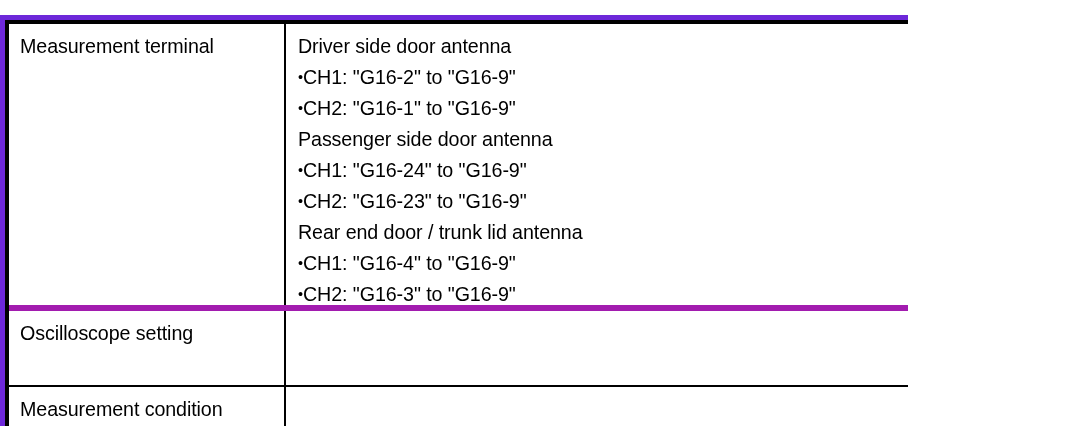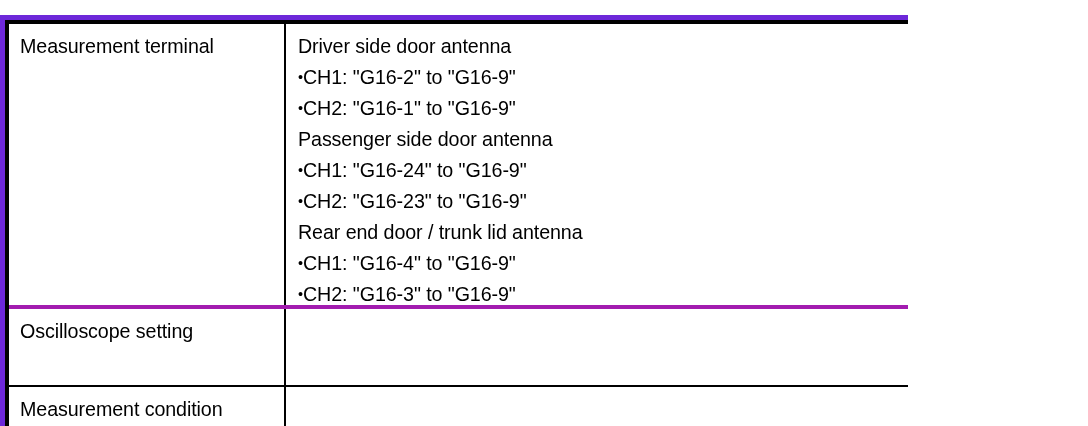--- a/index.html
+++ b/index.html
@@ -38,21 +38,21 @@
     table-layout: fixed;
   }
 
   .spec-table .row {
     display: flex;
     box-sizing: border-box;
     align-items: stretch;
   }
 
   .row-terminal   { height: 281px; }
-  .row-scope      { height: 80px;  border-top: 4px solid #a21caf; gap: 48px; }
+  .row-scope      { height: 80px;  border-top: 6px solid #a21caf; gap: 48px; }
   .row-condition  { height: 47px;  border-top: 2px solid #000000; }
 
   .cell-label {
     box-sizing: border-box;
     width: 277px;
     flex: 0 0 277px;
     padding: 6px 0 0 11px;
     border-right: 2px solid #000000;
   }
 

